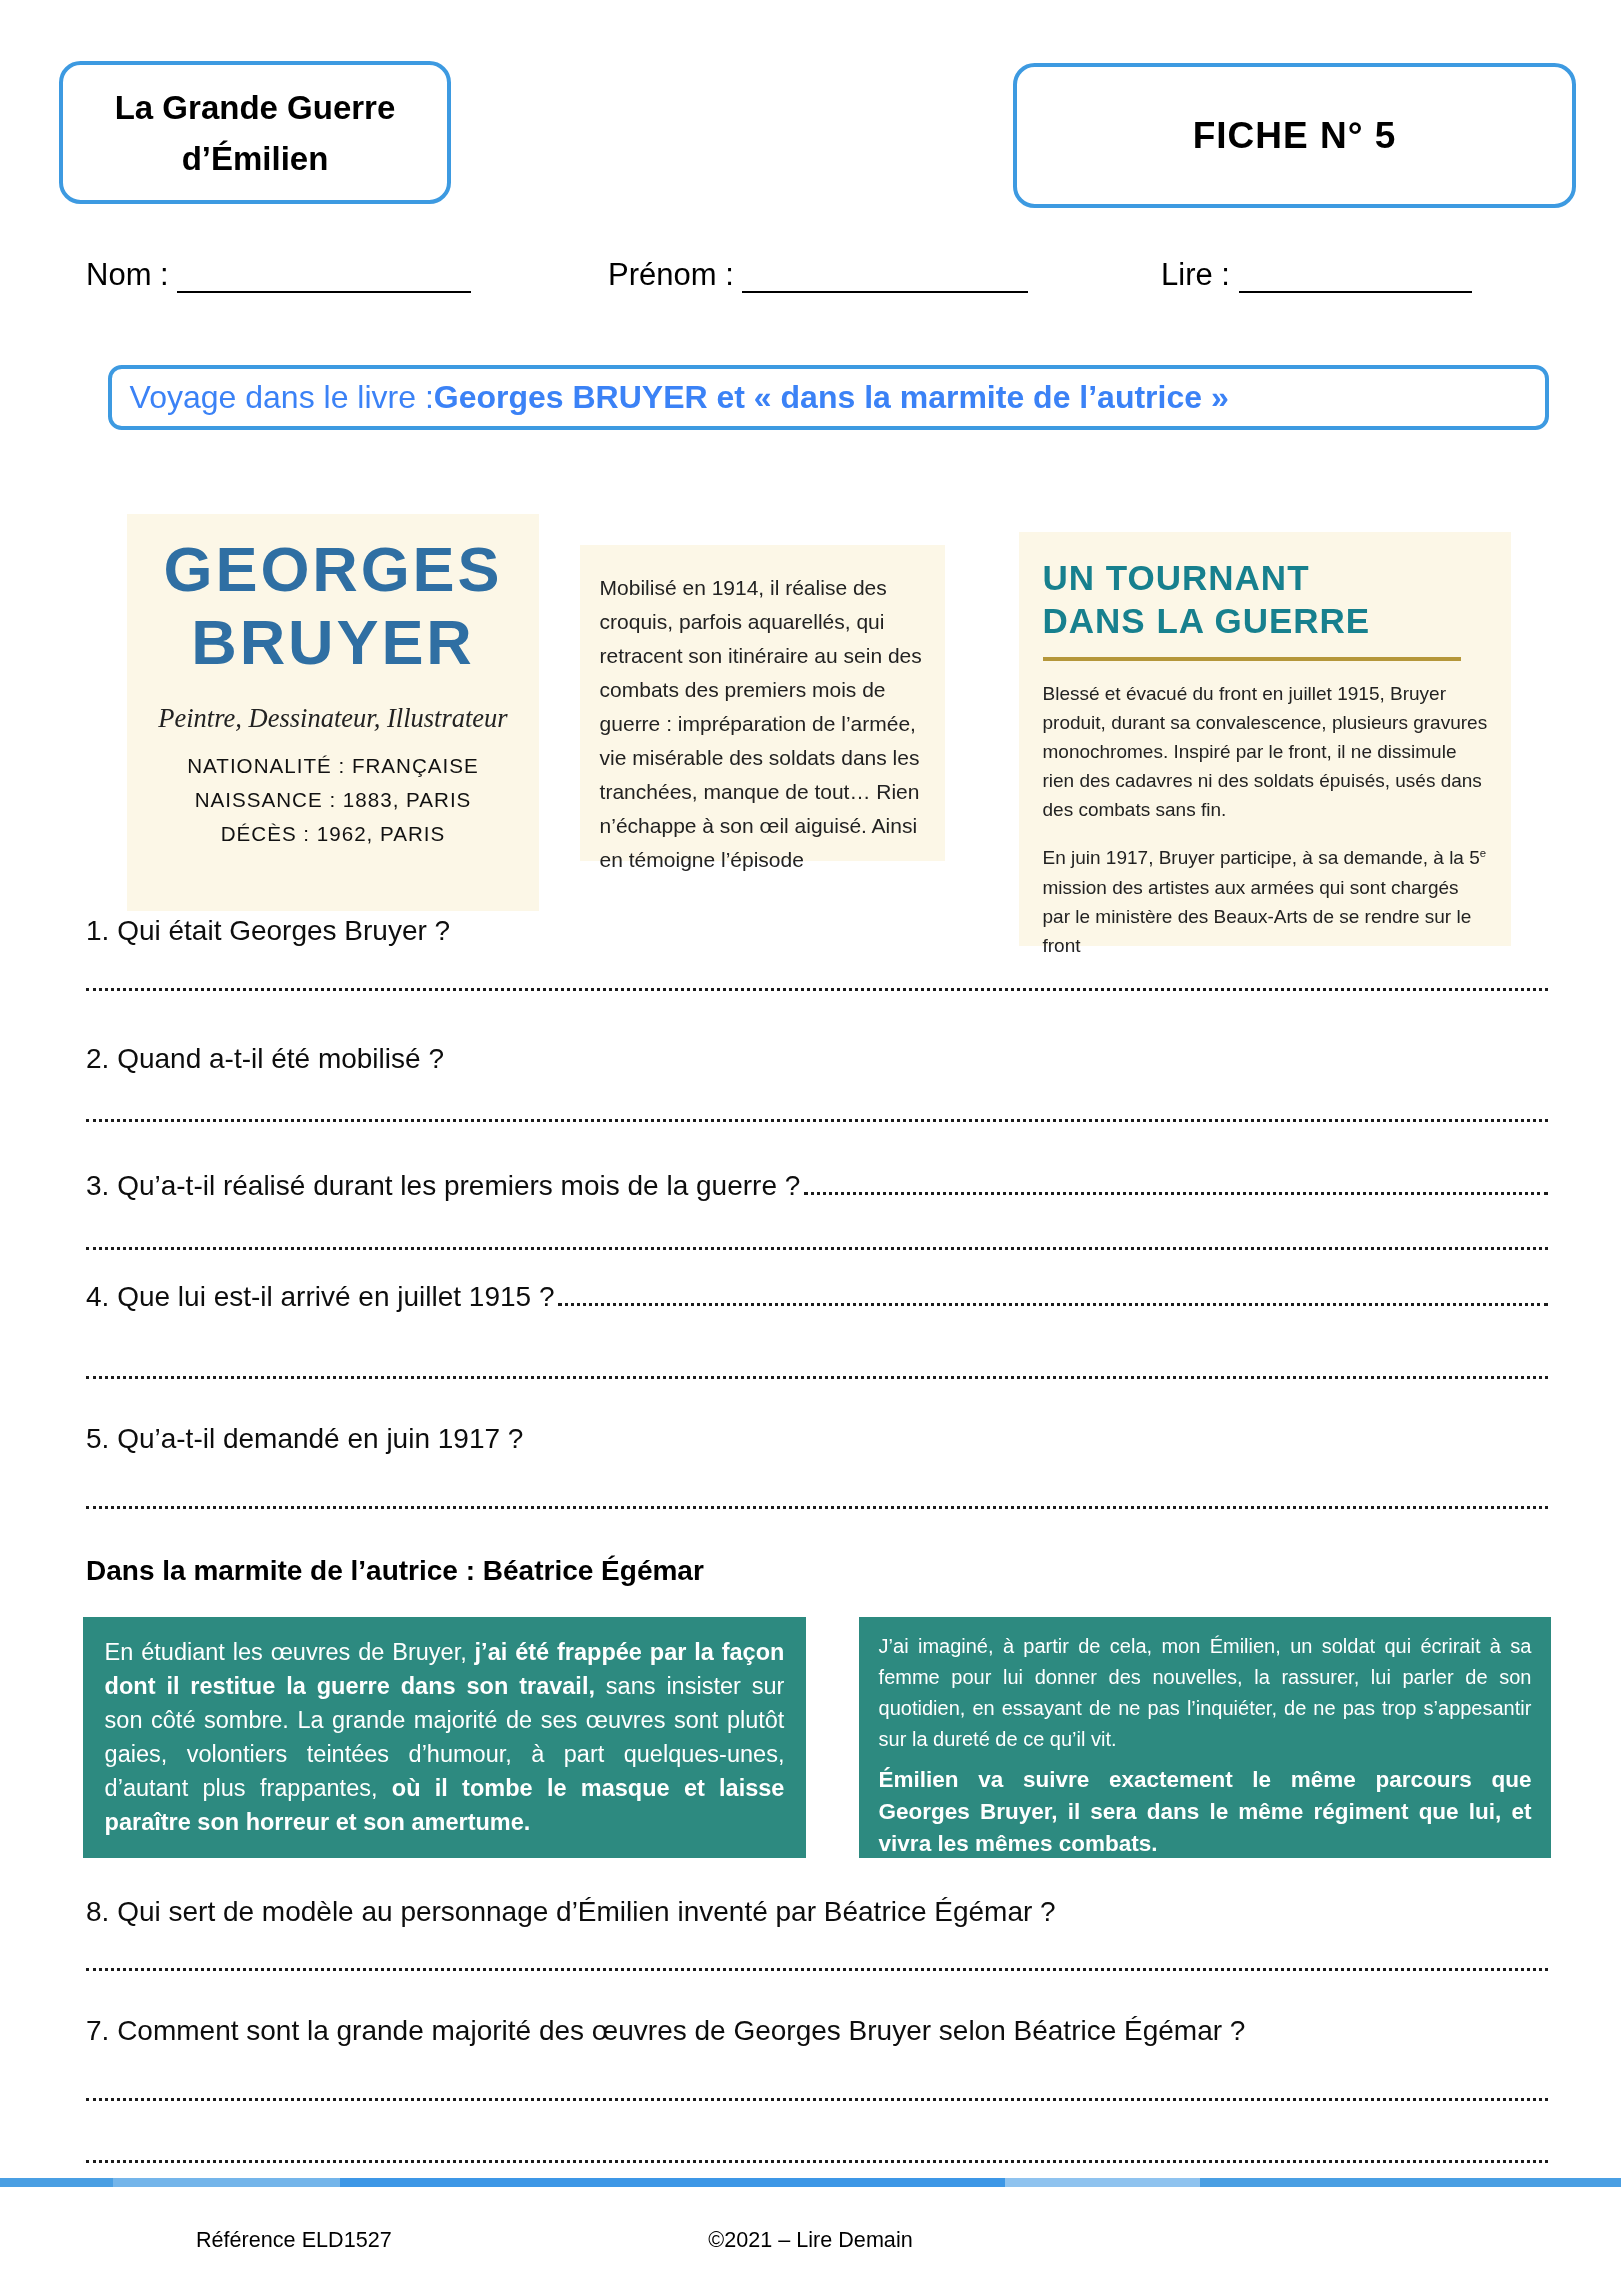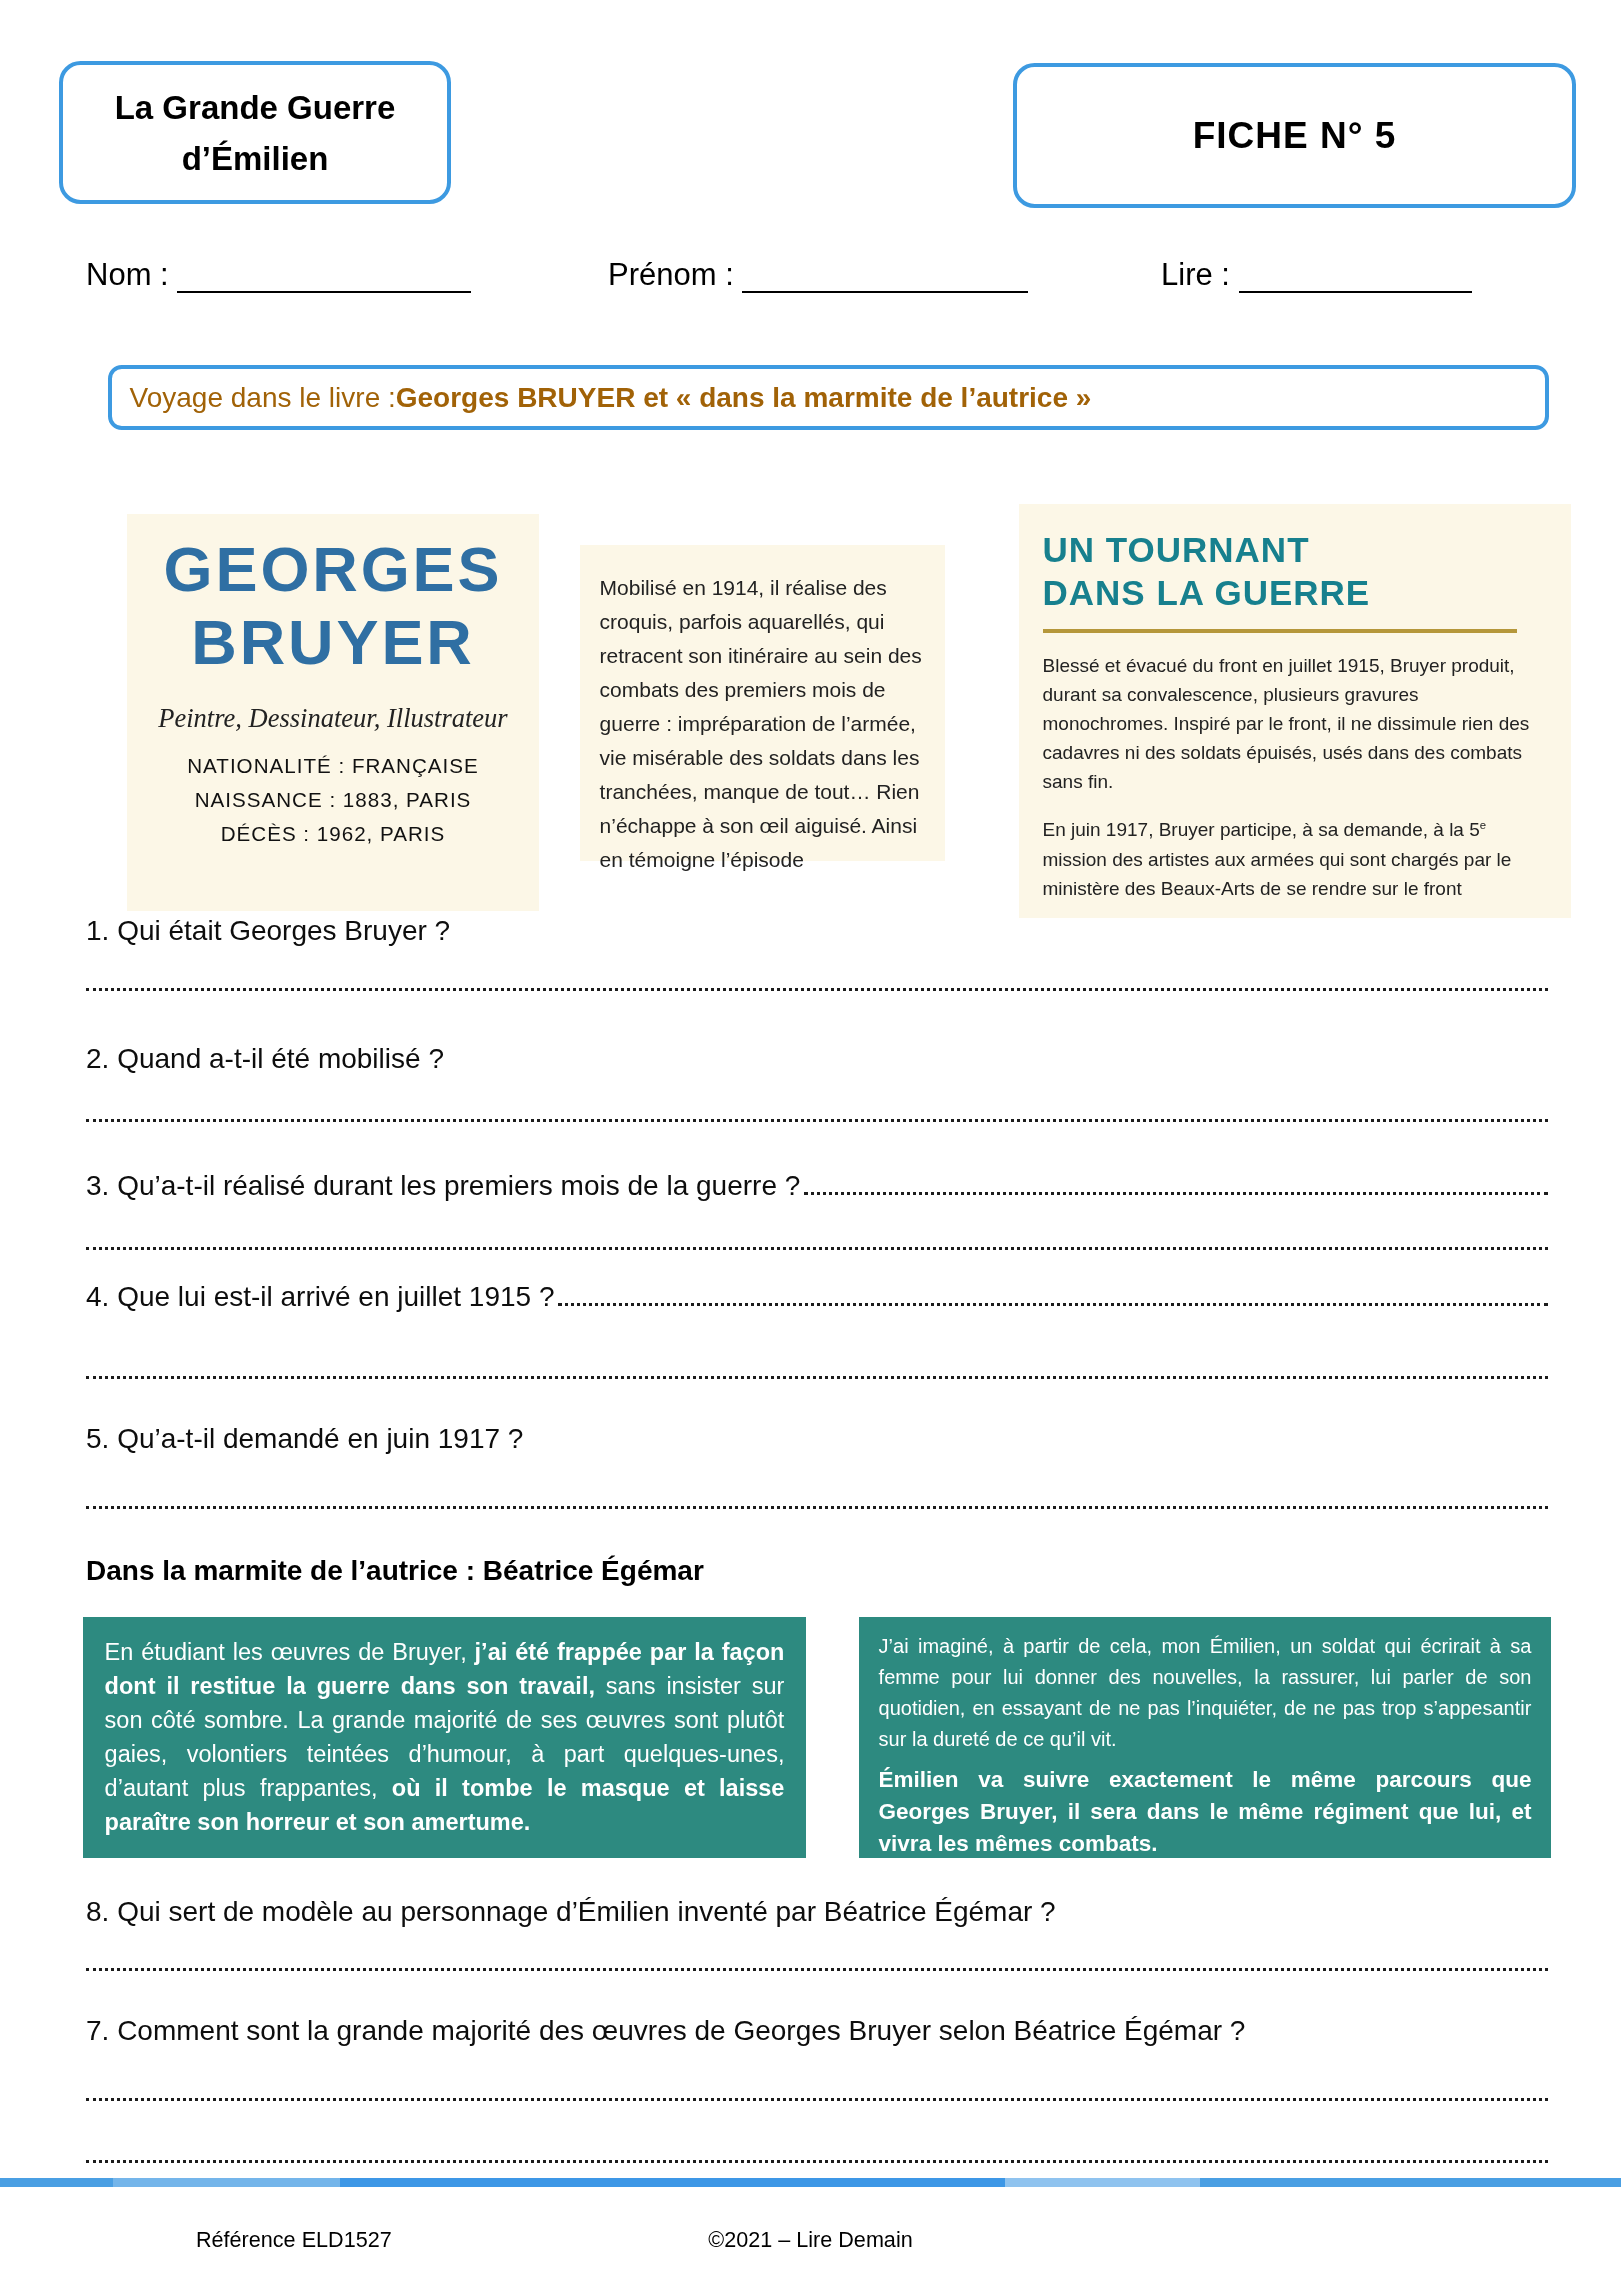--- a/index.html
+++ b/index.html
@@ -14,37 +14,37 @@
   .hdr-right{left:1013px;top:63px;width:555px;height:137px;}
   .hdr-right div{font-size:37px;font-weight:bold;letter-spacing:1px;color:#000;}
 
   
   .id-group{position:absolute;top:257px;font-size:31px;color:#000;white-space:nowrap;}
   .blank{display:inline-block;border-bottom:2.9px solid #000;height:33px;vertical-align:bottom;}
 
   
   .banner{position:absolute;left:108px;top:365px;width:1441px;height:65px;border:4.9px solid #3d9ae1;
           border-radius:13.7px;display:flex;align-items:center;padding-left:17.6px;box-sizing:border-box;
-          font-size:28px;white-space:nowrap;color:#a16207;}
+          font-size:32px;white-space:nowrap;color:#3b82f6;}
   .banner b{font-weight:bold;}
 
   .instruction{position:absolute;left:86px;top:461px;font-size:26.5px;font-weight:bold;color:#000;}
 
   
   .card{position:absolute;background:#fcf7e7;box-sizing:border-box;}
   .bio-card{left:127px;top:514px;width:412px;height:397px;text-align:center;padding-top:19px;}
   .bio-name{font-size:63px;font-weight:800;color:#2f6fa3;letter-spacing:2.9px;line-height:73px;}
   .bio-sub{font-family:"Liberation Serif", serif;font-style:italic;font-size:26.5px;color:#222;margin-top:23.5px;}
   .bio-fact{font-size:20.6px;letter-spacing:1px;line-height:34px;color:#111;margin-top:0px;}
   .bio-facts{margin-top:15.7px;}
 
   .mob-card{left:580px;top:545px;width:365px;height:316px;padding:25.5px 19.6px;font-size:21px;
             line-height:34px;color:#222;}
 
-  .tour-card{left:1019px;top:504px;width:552px;height:414px;padding:23.5px 23.5px;}
+  .tour-card{left:1019px;top:532px;width:492px;height:414px;padding:23.5px 23.5px;}
   .tour-title{font-size:35px;font-weight:800;color:#17808e;letter-spacing:1px;line-height:43px;}
   .gold-line{height:3.9px;background:#b5973a;width:94%;margin:15.7px 0 17.6px 0;}
   .tour-para{font-size:19px;line-height:29px;color:#222;}
   .tour-para + .tour-para{margin-top:15.7px;}
   sup{font-size:0.6em;}
 
   
   .q{position:absolute;left:86px;font-size:28px;color:#0d0d0d;white-space:nowrap;}
   .qrow{position:absolute;left:86px;width:1462px;display:flex;align-items:flex-end;font-size:28px;color:#0d0d0d;}
   .qrow span{white-space:nowrap;}

